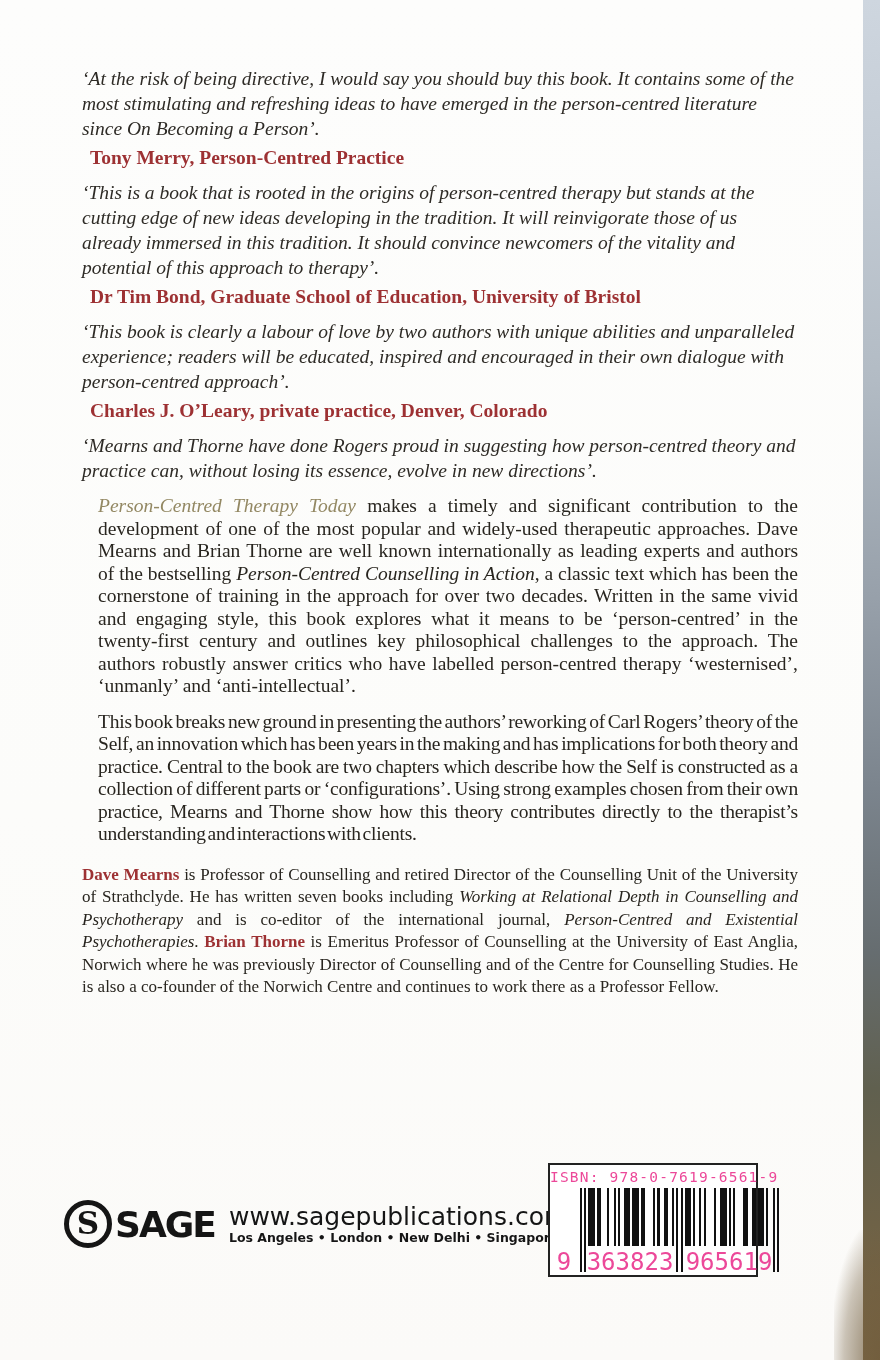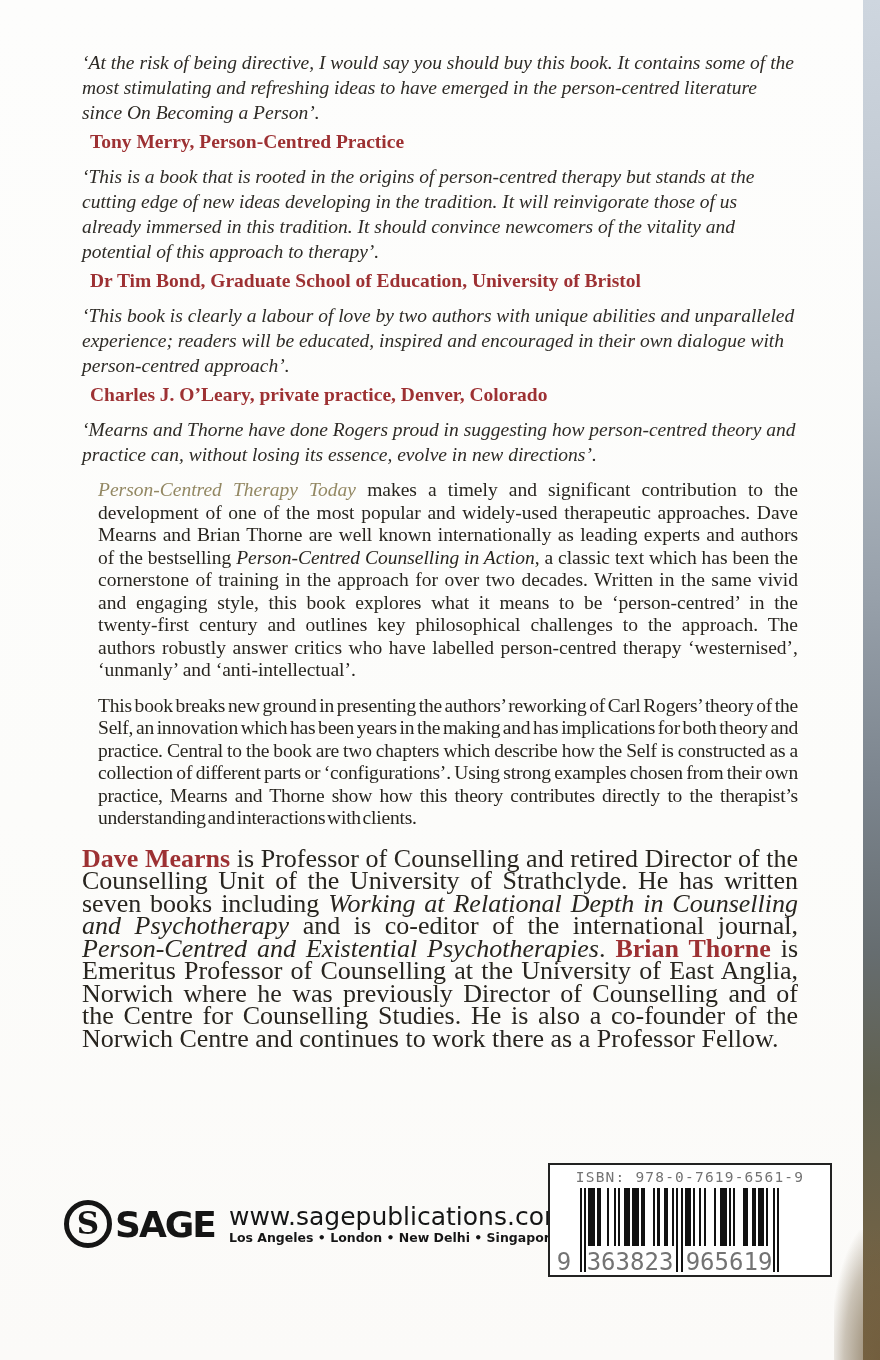--- a/index.html
+++ b/index.html
@@ -19,21 +19,21 @@
     position:absolute;top:0;right:0;bottom:0;width:17px;
     background:linear-gradient(180deg,
       #ced6df 0%, #c4ccd5 12%, #b2bbc4 28%, #97a0aa 44%,
       #7b848d 58%, #666d70 70%, #60604f 80%, #6e6247 90%, #7e6a49 100%);
   }
   .photo-corner{
     position:absolute;right:0;bottom:0;width:46px;height:130px;
     background:radial-gradient(ellipse at 100% 100%, rgba(112,92,60,0.85) 0%, rgba(112,92,60,0.35) 55%, rgba(112,92,60,0) 78%);
   }
   .content{
-    position:absolute;left:82px;top:0;width:716px;
+    position:absolute;left:82px;top:16px;width:716px;
     padding-top:50px;
     color:var(--body-text,#28251f);
   }
   .quote{
     font-style:italic;
     font-size:19.5px;line-height:25px;
     color:var(--quote-text,#2e2b26);
     margin:0 0 5px 0;
   }
   .attr{
@@ -44,21 +44,21 @@
     white-space:pre-line;
   }
   .description{margin-top:12px;}
   .para{
     font-size:19.5px;line-height:22.5px;
     text-align:justify;
     margin:0 0 13px 16px;
   }
   .para.tight{word-spacing:-3px;letter-spacing:-0.2px;}
   .bio{
-    font-size:26px;line-height:22.5px;
+    font-size:17px;line-height:22.5px;
     text-align:justify;
     margin:18px 0 0 0;
   }
   .seg-gold-italic{font-style:italic;color:var(--title-gold,#938863);}
   .seg-italic{font-style:italic;}
   .seg-red-bold{font-weight:bold;color:var(--heading-red,#9d3133);}
 
   
   .footer-left{
     position:absolute;left:64px;top:1200px;
@@ -77,23 +77,23 @@
   .sage-word{
     font-size:36px;line-height:45px;font-weight:bold;
     letter-spacing:-2px;margin-left:3px;
   }
   .pub-text{margin-left:14px;}
   .pub-site{font-size:25px;line-height:27px;}
   .pub-cities{font-size:12.5px;line-height:15px;font-weight:bold;}
 
   
   .barcode{
-    position:absolute;left:548px;top:1163px;width:284px;height:114px;
+    position:absolute;left:548px;top:1163px;width:210px;height:114px;
     box-sizing:border-box;border:2px solid #222;background:#fff;
-    font-family:"DejaVu Sans Mono", monospace;color:#737373;
+    font-family:"DejaVu Sans Mono", monospace;color:#ec4899;
   }
   .bc-label{
     text-align:center;font-size:14.5px;line-height:18px;
     letter-spacing:1.2px;margin-top:3px;white-space:nowrap;
   }
   .bc-bars{
     position:relative;margin:2px 6px 0 30px;width:200px;height:84px;
     display:flex;align-items:flex-start;
   }
   .mod{width:2.1px;height:58px;flex:0 0 auto;}

